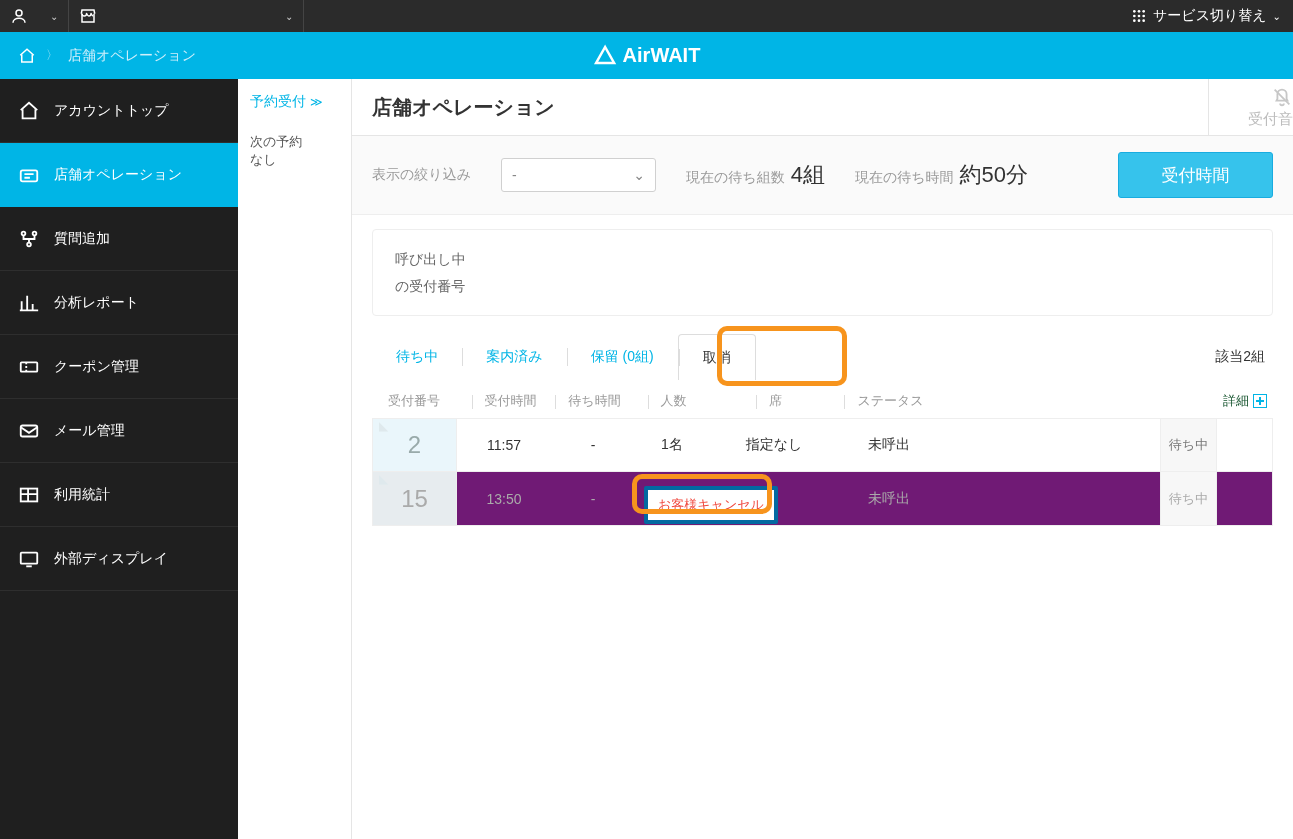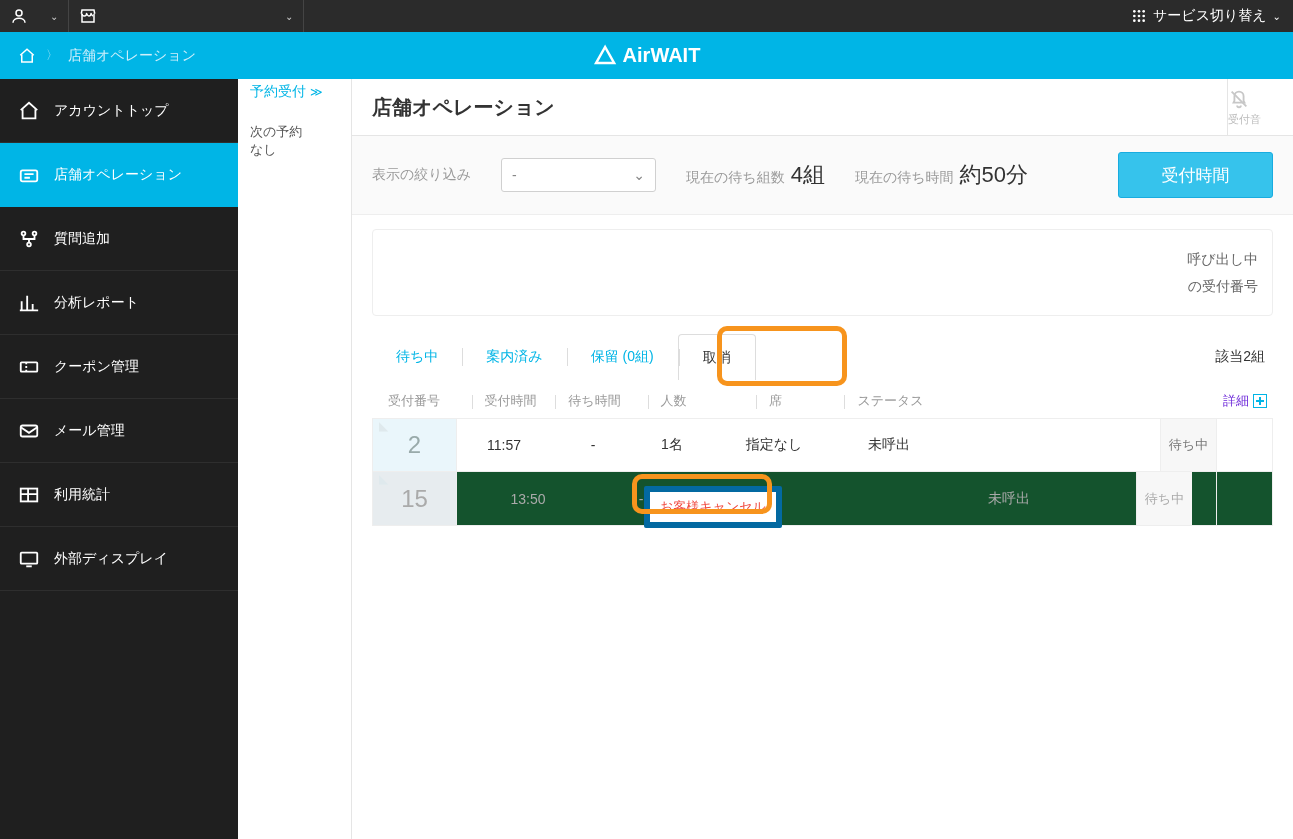--- a/index.html
+++ b/index.html
@@ -21,72 +21,72 @@
   .header .crumb-text { color:#cfeffb; }
 
   
   .columns { display:flex; height: calc(839px - 32px - 47px); }
   .sidebar { width: 238px; background:#1f1f1f; color:#fff; }
   .side-item { height:64px; display:flex; align-items:center; padding:0 18px; gap:14px; border-bottom:1px solid #2e2e2e; font-size:14px; cursor:pointer;}
   .side-item.active { background:#00b5e6; border-bottom:none;}
   .side-item svg { flex:0 0 22px;}
 
   
-  .midpane { width: 114px; border-right:1px solid #e5e5e5; padding:4px 12px;}
+  .midpane { width: 114px; border-right:1px solid #e5e5e5; padding:14px 12px;}
   .midpane .link { color:#00b5e6; font-size:14px; display:flex; align-items:center; gap:4px; cursor:pointer;}
   .midpane .link .arr { color:#00b5e6; font-size:12px;}
   .midpane .sub { margin-top:22px; font-size:13px; color:#555;}
   .midpane .sub2 { font-size:13px; color:#555;}
 
   
   .main { flex:1; background:#fff; display:flex; flex-direction:column;}
   .main-head { height:57px; display:flex; align-items:center; padding:0 20px; border-bottom:1px solid #e5e5e5; position:relative;}
   .main-head h1 { font-size:20px; font-weight:700;}
-  .main-head .bell { position:absolute; right:0; top:0; height:57px; width:66px; border-left:1px solid #e5e5e5; display:flex; flex-direction:column; align-items:flex-start; justify-content:center; color:#bdbdbd; font-size:11px; gap:2px;}
+  .main-head .bell { position:absolute; right:0; top:0; height:57px; width:85px; border-left:1px solid #e5e5e5; display:flex; flex-direction:column; align-items:flex-end; justify-content:center; color:#bdbdbd; font-size:15px; gap:2px;}
   .main-body { padding:16px 20px; background:#fafafa; border-bottom:1px solid #eee; display:flex; align-items:center; gap:30px;}
   .main-body .lbl { color:#9a9a9a; font-size:14px;}
   .dropdown { width:155px; height:34px; border:1px solid #d0d0d0; border-radius:3px; background:#fff; display:flex; align-items:center; justify-content:space-between; padding:0 10px; color:#888; cursor:pointer;}
   .stat { display:flex; align-items:baseline; gap:6px;}
   .stat .num { font-size:22px; color:#333;}
   .accept-btn { margin-left:auto; height:46px; width:155px; background:#36c3ec; color:#fff; font-size:17px; border:1px solid #18ace0; border-radius:3px; cursor:pointer; display:flex; align-items:center; justify-content:center;}
 
   .content { padding:14px 20px;}
-  .callout { background:#fff; border:1px solid #eee; border-radius:4px; padding:16px 14px; color:#666; line-height:1.9;text-align:right;}
+  .callout { background:#fff; border:1px solid #eee; border-radius:4px; padding:16px 22px; color:#666; line-height:1.9;}
   
   .tabs-row { display:flex; align-items:center; margin-top:18px; position:relative;}
   .tabs { display:flex;}
   .tab { height:46px; padding:0 24px; display:flex; align-items:center; color:#00b5e6; cursor:pointer; position:relative;}
   .tab+.tab::before { content:""; position:absolute; left:0; top:14px; bottom:14px; width:1px; background:#ddd;}
   .tab.active { color:#333; border:1px solid #ddd; border-bottom:none; border-radius:4px 4px 0 0; background:#fff;align-items:center;}
   .tabs-right { margin-left:auto; padding-right:8px; color:#333;}
   .highlight-box { position:absolute; border:5px solid #f7941d; border-radius:10px; pointer-events:none;}
   .hi-tab { left:345px; top:-8px; width:130px; height:60px;}
 
   .table-head { display:flex; align-items:center; color:#9a9a9a; font-size:13px; padding:12px 6px 8px 16px;}
   .th { text-align:center;}
   .th+.th::before { content:""; display:inline-block; width:1px; height:14px; background:#ddd; margin-right:12px; vertical-align:middle;}
   .th-num{width:74px;text-align:left;} .th-time{width:84px;} .th-wait{width:84px;} .th-ppl{width:74px;} .th-seat{width:130px;} .th-status{width:100px;}
-  .th-detail { margin-left:auto; color:#6d28d9; display:flex; align-items:center; gap:4px; cursor:pointer;justify-content:center;}
+  .th-detail { margin-left:auto; color:#14532d; display:flex; align-items:center; gap:4px; cursor:pointer;justify-content:center;}
   .th-detail .plus{width:14px;height:14px;border:1px solid #00b5e6; position:relative; display:inline-block;}
   .th-detail .plus::before,.th-detail .plus::after{content:"";position:absolute;background:#00b5e6;}
   .th-detail .plus::before{left:2px;right:2px;top:5px;height:2px;}
   .th-detail .plus::after{top:2px;bottom:2px;left:5px;width:2px;}
 
   .row { display:flex; align-items:stretch; border:1px solid #eee; border-top:none; background:#fff; height:54px;}
   .row.first{border-top:1px solid #eee;}
   .cell { display:flex; align-items:center; justify-content:center;}
   .c-num { width:84px; background:#eaf6fb; color:#9aa; font-size:24px; border-right:1px solid #eee; position:relative;}
   .c-num .bm { position:absolute; left:6px; top:0; color:#dfe9ed; font-size:12px;}
   .c-time{width:94px;} .c-wait{width:84px;} .c-ppl{width:74px;} .c-seat{width:130px;} .c-status{width:100px;}
   .c-act { width:56px; border-left:1px solid #eee; background:#f7f7f7; color:#777; font-size:13px;}
   .c-blank { width:56px; border-left:1px solid #eee;}
-  .row.cancel { background:#14532d;gap:24px;}
+  .row.cancel { background:#701a75;}
   .row.cancel .c-num{background:#e7ecef;color:#aab0b5;}
   .row.cancel .cell{color:#aaa;}
-  .cancel-badge { position:absolute; border:6px solid #0369a1; color:#f0483e; background:#fff; padding:6px 10px; font-size:13px; border-radius:2px;}
+  .cancel-badge { position:absolute; border:4px solid #0369a1; color:#f0483e; background:#fff; padding:6px 10px; font-size:13px; border-radius:2px;}
   .hi-cancel { border:5px solid #f7941d; border-radius:10px; padding:0; position:absolute;}
 
   .rows-wrap{position:relative;}
 </style>
 </head>
 <body>
 
 <div class="topbar">
   <div class="seg">
     <svg width="18" height="18" viewBox="0 0 24 24" fill="none" stroke="#fff" stroke-width="2">

